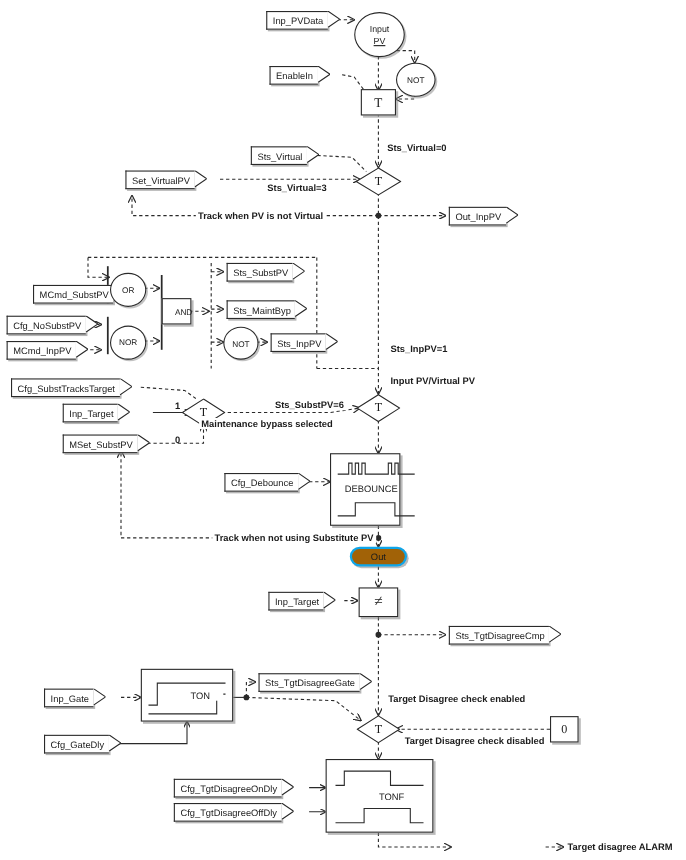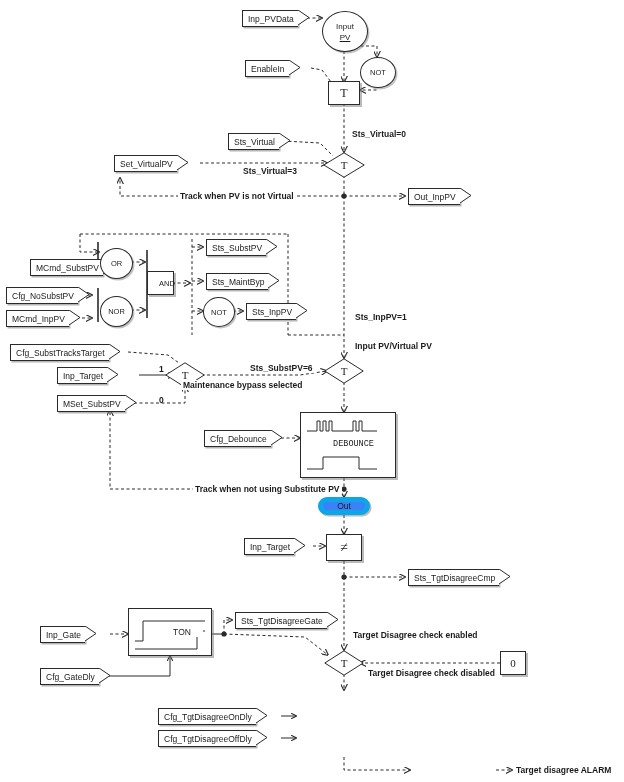--- a/index.html
+++ b/index.html
@@ -33,22 +33,22 @@
   .dia{position:absolute;}
   .dia .t{position:absolute;left:0;top:0;width:100%;height:100%;display:flex;
           align-items:center;justify-content:center;font-size:11px;font-family:"Liberation Serif",serif;color:#1b1b1b;}
 
   
   .sqT{position:absolute;box-sizing:border-box;border:1px solid #2a2a2a;background:#fff;
        display:flex;align-items:center;justify-content:center;font-size:12px;
        font-family:"Liberation Serif",serif;box-shadow:2px 2px 0 rgba(120,120,120,.5);}
 
   
-  .oval{position:absolute;box-sizing:border-box;border:5px solid #0ea5e9;border-radius:9px;
-        background:#3b82f6;display:flex;align-items:center;justify-content:center;font-size:8.5px;
+  .oval{position:absolute;box-sizing:border-box;border:2px solid #0ea5e9;border-radius:9px;
+        background:#a16207;display:flex;align-items:center;justify-content:center;font-size:8.5px;
         box-shadow:1.5px 1.5px 0 rgba(120,120,120,.5);}
 
   
   .constbox{position:absolute;box-sizing:border-box;border:1px solid #2a2a2a;background:#fff;
             display:flex;align-items:center;justify-content:center;font-size:11px;
             font-family:"Liberation Serif",serif;box-shadow:2px 2px 0 rgba(120,120,120,.5);}
 </style>
 </head>
 <body>
 
@@ -466,21 +466,21 @@
     <span class="t">T</span>
   </div>
 
   <div class="dia" style="left:324px;top:358px;width:40px;height:26px;">
     <svg width="40" height="26">
         <path d="M20 0.8 L39.2 13 L20 25.2 L0.8 13 Z" fill="#fff" stroke="#2a2a2a" stroke-width="1"></path>
       </svg>
     <span class="t">T</span>
   </div>
 
-  <div class="block" style="left:300px;top:412px;width:96px;height:66px;font-family:Liberation Mono, monospace;">
+  <div class="block" style="left:300px;top:412px;width:64px;height:66px;">
     <svg width="82" height="64" style="position:absolute;left:0;top:0;">
       <g stroke="#2a2a2a" fill="none" stroke-width="1">
         <path d="M6 18 L16 18 L16 8 L19 8 L19 18 L22 18 L22 8 L25 8 L25 18 L28 18 L28 8 L31 8 L31 18 L52 18 L52 8 L55 8 L55 18 L58 18 L58 8 L61 8 L61 18 L76 18"></path>
         <path d="M6 56 L22 56 L22 44 L58 44 L58 56 L76 56"></path>
       </g>
     </svg>
     <div class="cap" style="top:26px;">DEBOUNCE</div>
   </div>
 
   <div class="oval" style="left:318px;top:497px;width:52px;height:18px;">
@@ -505,20 +505,29 @@
     <svg width="40" height="26">
         <path d="M20 0.8 L39.2 13 L20 25.2 L0.8 13 Z" fill="#fff" stroke="#2a2a2a" stroke-width="1"></path>
       </svg>
     <span class="t">T</span>
   </div>
 
   <div class="constbox" style="left:500px;top:651px;width:26px;height:24px;">
     <span>0</span>
   </div>
 
+  <div class="block" style="left:296px;top:690px;width:98px;height:67px;">
+    <svg width="96" height="65" style="position:absolute;left:0;top:0;">
+      <g stroke="#2a2a2a" fill="none" stroke-width="1">
+        <path d="M8 23 L16 23 L16 10 L58 10 L58 23 L88 23"></path>
+        <path d="M8 57 L34 57 L34 44 L76 44 L76 57 L88 57"></path>
+      </g>
+    </svg>
+    <div class="cap" style="top:28px;background:#fff;width:46px;left:25px;">TONF</div>
+  </div>
 
   <div class="lbl" style="left:352px;top:129px;">Sts_Virtual=0</div>
   <div class="lbl" style="left:243px;top:166px;">Sts_Virtual=3</div>
   <div class="lbl" style="left:178px;top:191px;background:#fff;padding:0 2px;">Track when PV is not Virtual</div>
   <div class="lbl" style="left:355px;top:312px;">Sts_InpPV=1</div>
   <div class="lbl" style="left:355px;top:341px;">Input PV/Virtual PV</div>
   <div class="lbl" style="left:248px;top:363px;background:#fff;padding:0 2px;">Sts_SubstPV=6</div>
   <div class="lbl" style="left:181px;top:380px;background:#fff;padding:0 2px;">Maintenance bypass selected</div>
   <div class="lbl" style="left:159px;top:364px;">1</div>
   <div class="lbl" style="left:159px;top:395px;">0</div>

